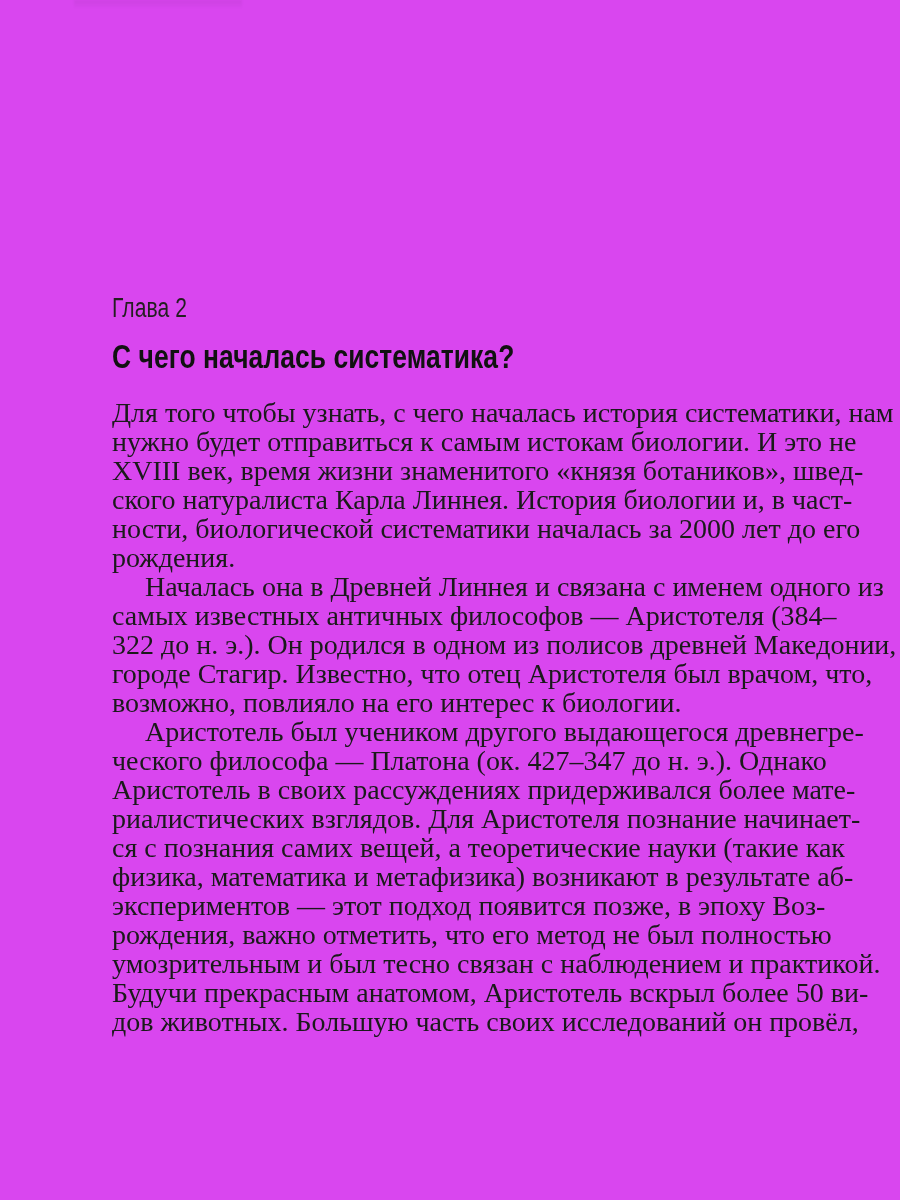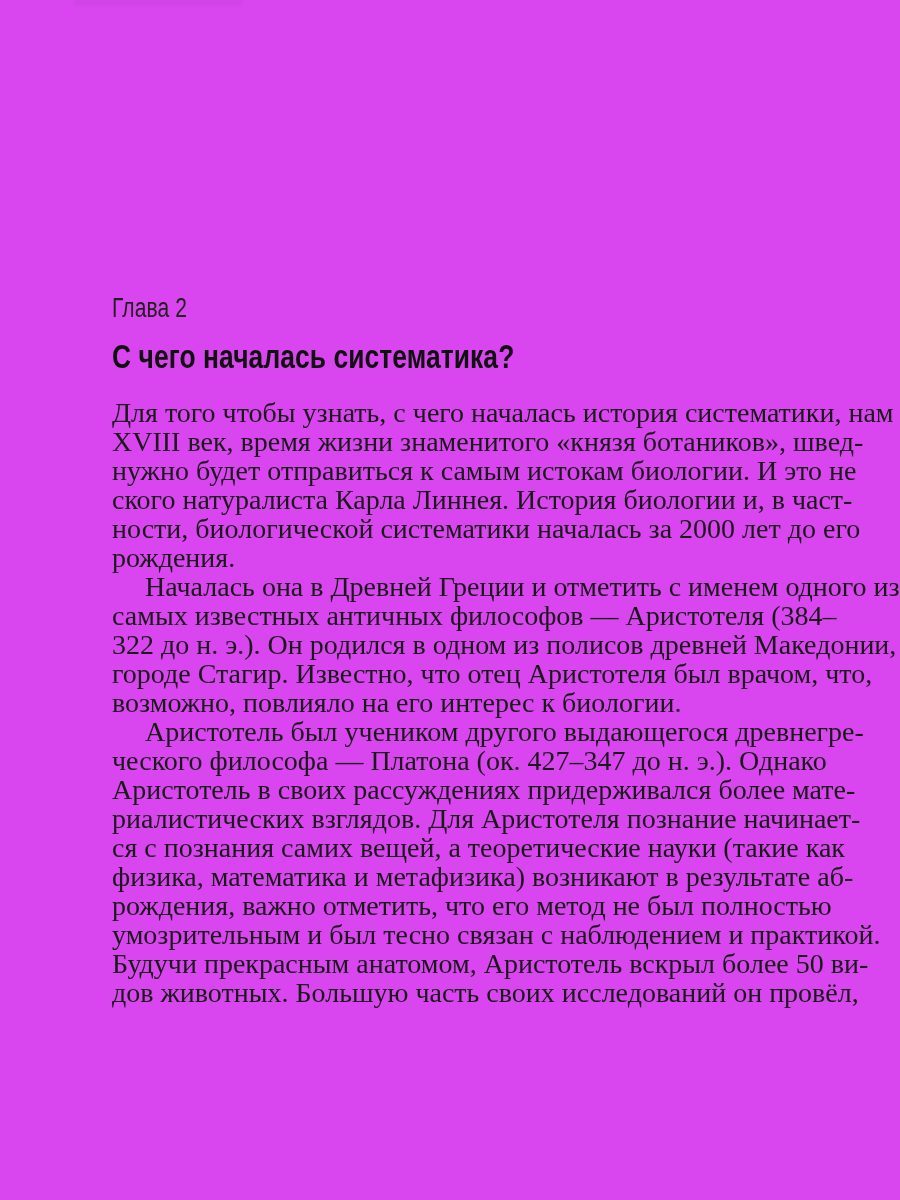--- a/index.html
+++ b/index.html
@@ -106,42 +106,43 @@
   <div class="content">
 
     <div class="chapter-label">Глава 2</div>
 
     <h1 class="chapter-title">С чего началась систематика?</h1>
 
     <div class="body-text">
 
       <p>
         <span class="ln">Для того чтобы узнать, с чего началась история систематики, нам</span>
+        <span class="ln">нужно будет отправиться к самым истокам биологии. И это не</span>
         <span class="ln">XVIII век, время жизни знаменитого «князя ботаников», швед-</span>
-        <span class="ln">нужно будет отправиться к самым истокам биологии. И это не</span>
         <span class="ln">ского натуралиста Карла Линнея. История биологии и, в част-</span>
         <span class="ln">ности, биологической систематики началась за 2000 лет до его</span>
         <span class="ln last">рождения.</span>
       </p>
 
       <p>
-        <span class="ln indent-first">Началась она в Древней Греции и отметить с именем одного из</span>
+        <span class="ln indent-first">Началась она в Древней Линнея и связана с именем одного из</span>
         <span class="ln">самых известных античных философов — Аристотеля (384–</span>
         <span class="ln">322 до н. э.). Он родился в одном из полисов древней Македонии,</span>
         <span class="ln">городе Стагир. Известно, что отец Аристотеля был врачом, что,</span>
         <span class="ln last">возможно, повлияло на его интерес к биологии.</span>
       </p>
 
       <p>
         <span class="ln indent-first">Аристотель был учеником другого выдающегося древнегре-</span>
         <span class="ln">ческого философа — Платона (ок. 427–347 до н. э.). Однако</span>
         <span class="ln">Аристотель в своих рассуждениях придерживался более мате-</span>
         <span class="ln">риалистических взглядов. Для Аристотеля познание начинает-</span>
         <span class="ln">ся с познания самих вещей, а теоретические науки (такие как</span>
         <span class="ln">физика, математика и метафизика) возникают в результате аб-</span>
+        <span class="ln">экспериментов — этот подход появится позже, в эпоху Воз-</span>
         <span class="ln">рождения, важно отметить, что его метод не был полностью</span>
         <span class="ln">умозрительным и был тесно связан с наблюдением и практикой.</span>
         <span class="ln">Будучи прекрасным анатомом, Аристотель вскрыл более 50 ви-</span>
         <span class="ln last">дов животных. Большую часть своих исследований он провёл,</span>
       </p>
 
     </div>
   </div>
 </div>
 

